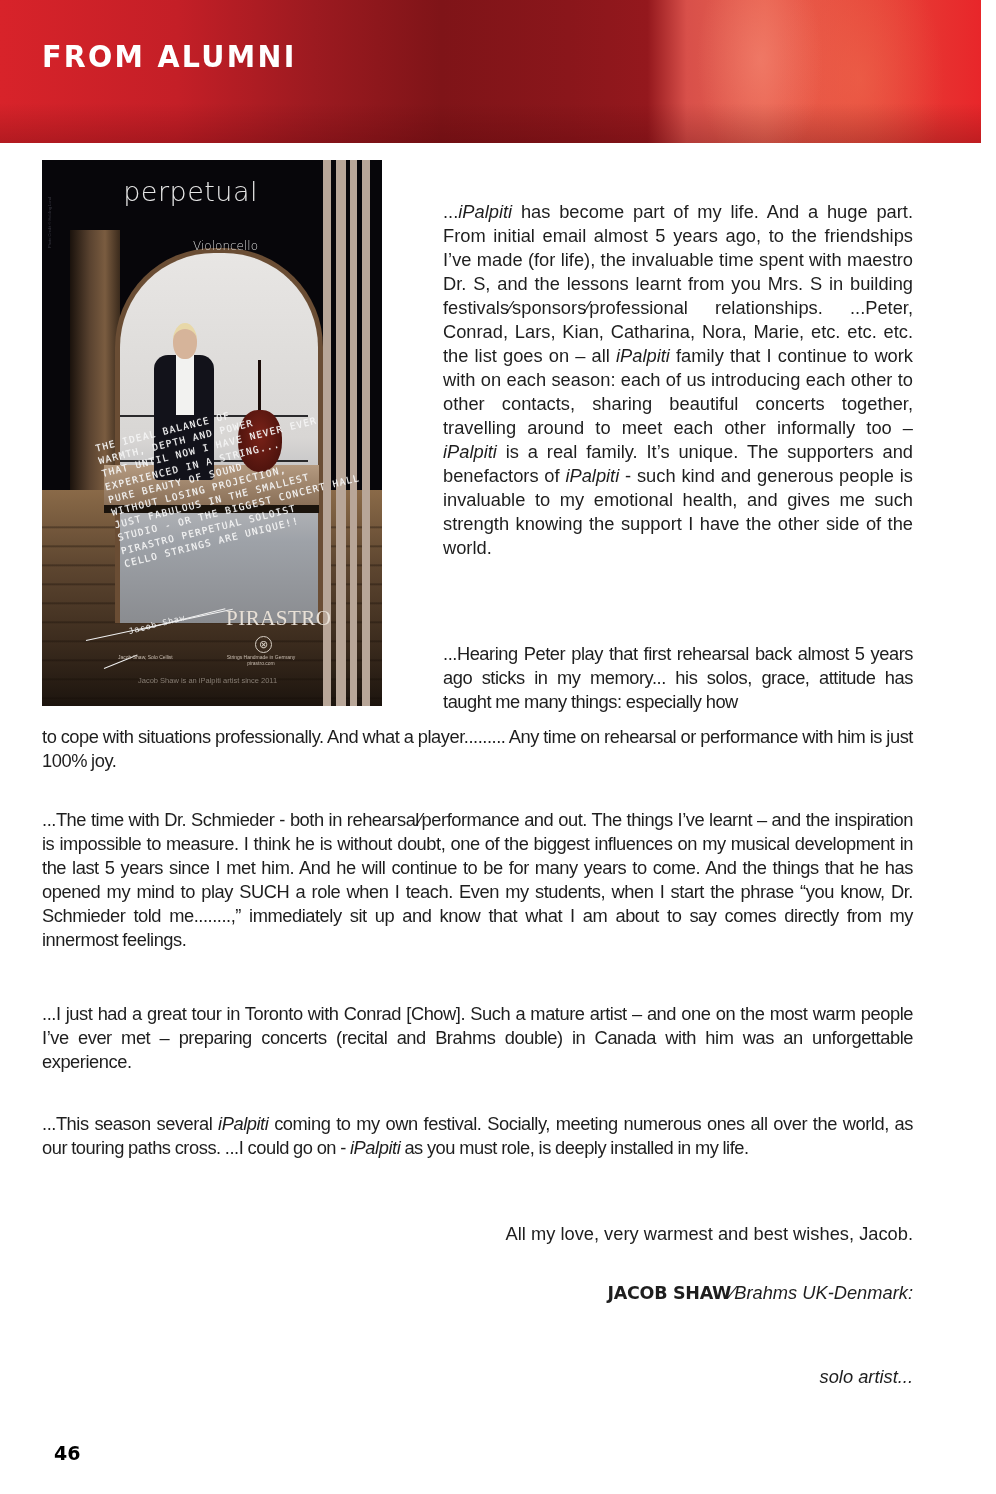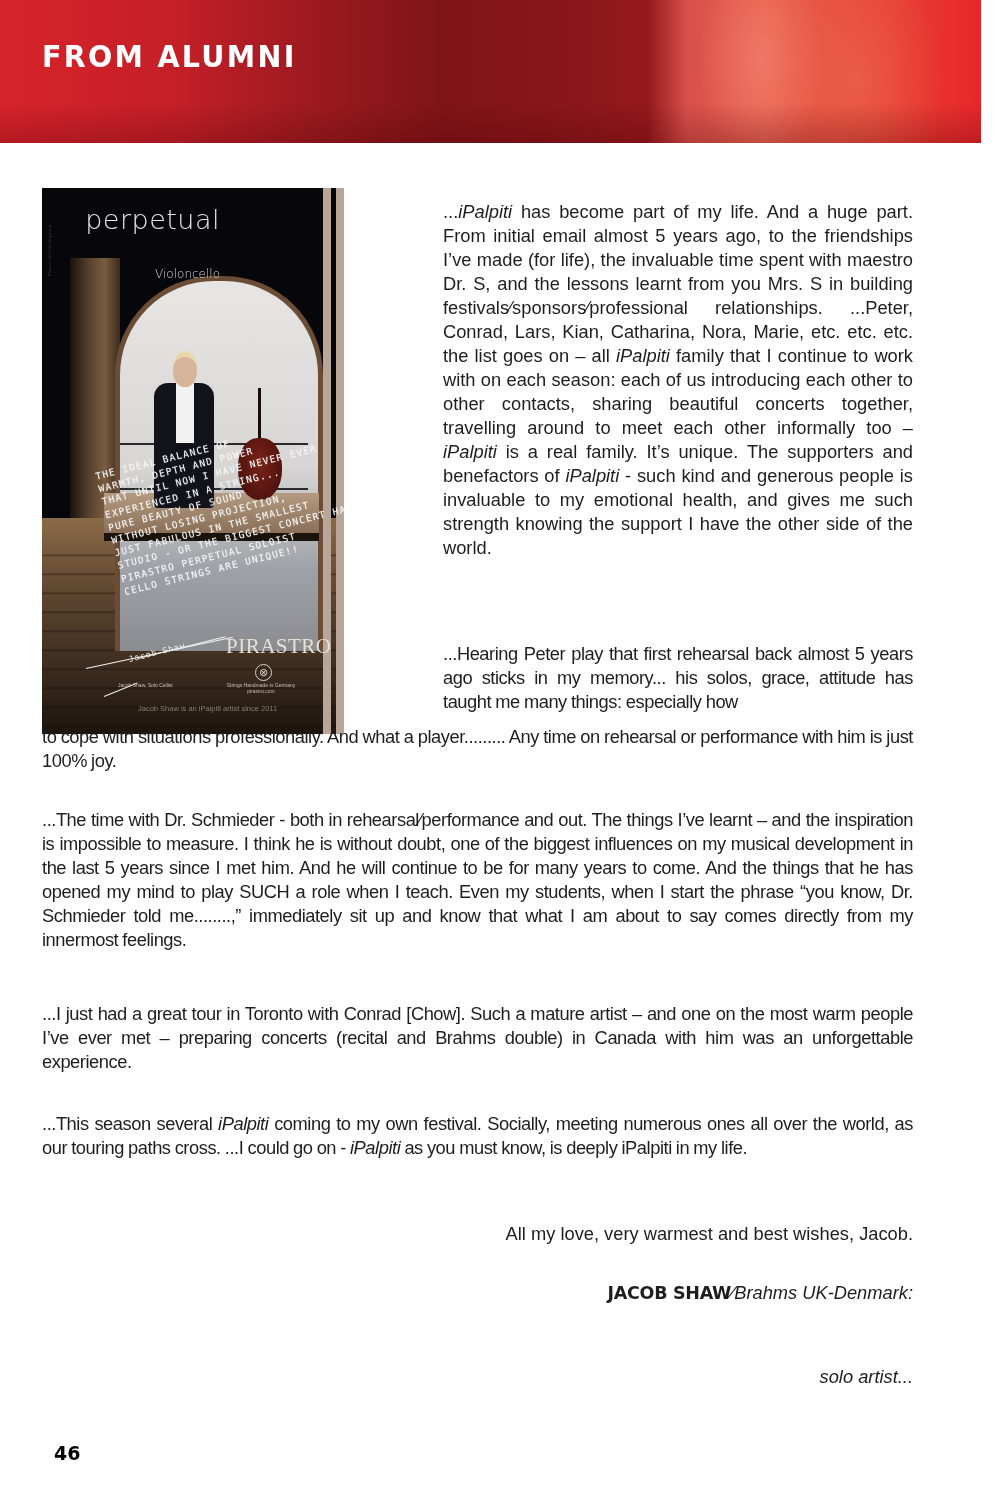--- a/index.html
+++ b/index.html
@@ -18,21 +18,21 @@
       background: linear-gradient(180deg, rgba(0,0,0,0) 0%, rgba(70,0,5,0.25) 100%);
     }
     .banner-title {
       position: absolute; left: 42px; top: 38px; margin: 0;
       font-family: "DejaVu Sans", sans-serif; font-weight: bold; font-size: 31px;
       letter-spacing: 2.5px; color: #ffffff; transform: scaleX(0.92); transform-origin: left;
     }
 
     
     .poster {
-      position: absolute; left: 42px; top: 188px; width: 302px; height: 546px;
+      position: absolute; left: 42px; top: 160px; width: 340px; height: 546px;
       background: #07060a; overflow: hidden;
     }
     .poster .wall-left {
       position: absolute; left: 28px; top: 70px; width: 50px; height: 440px;
       background: linear-gradient(90deg, #1a120c 0%, #5a4330 40%, #7a5c40 70%, #3a2a1c 100%);
     }
     .poster .arch {
       position: absolute; left: 73px; top: 88px; width: 198px; height: 370px;
       border-radius: 99px 99px 0 0;
       background: linear-gradient(180deg, #e8e6e4 0%, #d8d6d4 50%, #9ea2a8 78%, #8a8c90 100%);
@@ -217,21 +217,21 @@
 <p class="text col-right" style="top:200px;"><span>...</span><em>iPalpiti</em><span> has become part of my life. And a huge part. From initial email almost 5 years ago, to the friend­ships I’ve made (for life), the invaluable time spent with maestro Dr. S, and the lessons learnt from you Mrs. S in building festivals⁄sponsors⁄professional relationships. ...Peter, Conrad, Lars, Kian, Catharina, Nora, Marie, etc. etc. etc. the list goes on – all </span><em>iPalpiti</em><span> family that I continue to work with on each season: each of us introducing each other to other contacts, sharing beautiful concerts together, travelling around to meet each other informally too – </span><em>iPalpiti</em><span> is a real family. It’s unique. The supporters and benefactors of </span><em>iPalpiti</em><span> - such kind and generous people is invaluable to my emotional health, and gives me such strength knowing the support I have the other side of the world.</span></p>
 
 <p class="text col-right condensed" style="top:642px;">...Hearing Peter play that first rehearsal back almost 5 years ago sticks in my memory... his solos, grace, attitude has taught me many things: especially how</p>
 
 <p class="text full condensed" style="top:725px;">to cope with situations professionally. And what a player......... Any time on rehearsal or performance with him is just 100% joy.</p>
 
 <p class="text full condensed" style="top:808px;">...The time with Dr. Schmieder - both in rehearsal⁄performance and out. The things I’ve learnt – and the inspiration is impossible to measure. I think he is without doubt, one of the biggest influences on my musical development in the last 5 years since I met him. And he will continue to be for many years to come. And the things that he has opened my mind to play SUCH a role when I teach. Even my students, when I start the phrase “you know, Dr. Schmieder told me........,” immediately sit up and know that what I am about to say comes directly from my innermost feelings.</p>
 
 <p class="text full condensed" style="top:1002px;">...I just had a great tour in Toronto with Conrad [Chow]. Such a mature artist – and one on the most warm people I’ve ever met – preparing concerts (recital and Brahms double) in Canada with him was an unforgettable experience.</p>
 
-<p class="text full condensed" style="top:1112px;"><span>...This season several </span><em>iPalpiti</em><span> coming to my own festival. Socially, meeting numerous ones all over the world, as our touring paths cross. ...I could go on - </span><em>iPalpiti</em><span> as you must know, is deeply iPalpiti in my life.</span></p>
+<p class="text full condensed" style="top:1112px;"><span>...This season several </span><em>iPalpiti</em><span> coming to my own festival. Socially, meeting numerous ones all over the world, as our touring paths cross. ...I could go on - </span><em>iPalpiti</em><span> as you must role, is deeply installed in my life.</span></p>
 
 <p class="signoff">All my love, very warmest and best wishes, Jacob.</p>
 
 <p class="byline">
   <span class="name">JACOB SHAW</span><span class="slash">⁄</span><span class="role">Brahms UK-Denmark:</span><br>
   <br>
   <br>
   <span class="role">solo artist...</span>
 </p>
 

